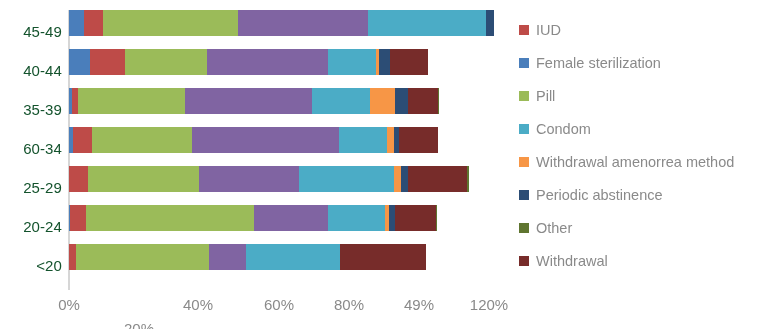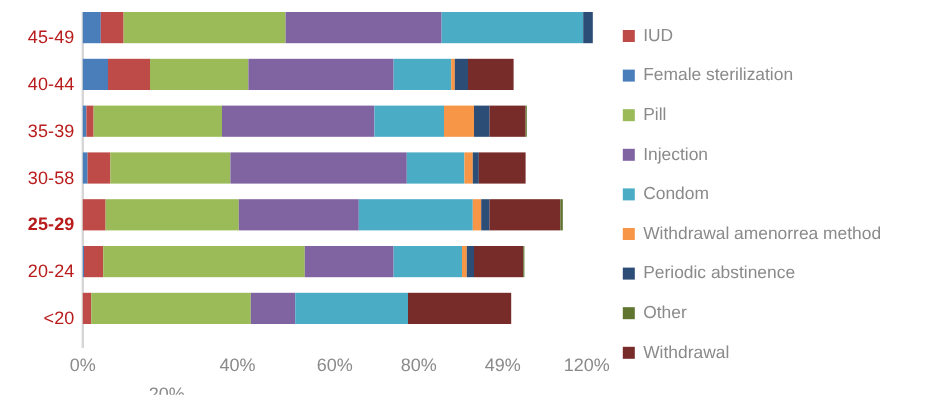--- a/index.html
+++ b/index.html
@@ -32,21 +32,21 @@
     left: 0;
     top: 10px;
     width: 62px;
     height: 280px;
   }
   .cat-label {
     position: absolute;
     right: 0;
     width: 62px;
     text-align: right;
-    color: #b91c1c;
+    color: #14532d;
     font-size: 15px;
     line-height: 16px;
     letter-spacing: 0.1px;
   }
 
   #axis-line {
     position: absolute;
     left: 68px;
     top: 10px;
     width: 1.5px;
@@ -121,22 +121,22 @@
 <body>
 
 <div id="chart-root">
 
   <div id="plot-area">
 
     <div id="category-axis-labels">
         <div class="cat-label" style="top: 14px;">45-49</div>
         <div class="cat-label" style="top: 53px;">40-44</div>
         <div class="cat-label" style="top: 92px; margin-left: 36px;">35-39</div>
-        <div class="cat-label" style="top: 131px;">30-58</div>
-        <div class="cat-label" style="top: 170px; font-weight: bold;">25-29</div>
+        <div class="cat-label" style="top: 131px;">60-34</div>
+        <div class="cat-label" style="top: 170px;">25-29</div>
         <div class="cat-label" style="top: 209px;">20-24</div>
         <div class="cat-label" style="top: 248px; text-align: right;">&lt;20</div>
       </div>
 
     <div id="axis-line"></div>
 
     <div id="bars-layer">
         <div class="bar-row" style="top: 234px; height: 26px;"><span class="seg" title="IUD — &lt;20: 2.1%" style="width: 7.35px; background: rgb(190, 75, 72);"></span><span class="seg" title="Pill — &lt;20: 37.8%" style="width: 132.3px; background: rgb(155, 187, 89);"></span><span class="seg" title="Injection — &lt;20: 10.8%" style="width: 37.8px; background: rgb(128, 100, 162);"></span><span class="seg" title="Condom — &lt;20: 26.6%" style="width: 93.1px; background: rgb(75, 172, 198);"></span><span class="seg" title="Withdrawal — &lt;20: 24.6%" style="width: 86.1px; background: rgb(119, 44, 42);"></span></div>
         <div class="bar-row" style="top: 195px; height: 26px;"><span class="seg" title="Female sterilization — 20-24: 0.3%" style="width: 1.05px; background: rgb(74, 126, 187);"></span><span class="seg" title="IUD — 20-24: 4.7%" style="width: 16.45px; background: rgb(190, 75, 72);"></span><span class="seg" title="Pill — 20-24: 48%" style="width: 168px; background: rgb(155, 187, 89);"></span><span class="seg" title="Injection — 20-24: 21.1%" style="width: 73.85px; background: rgb(128, 100, 162);"></span><span class="seg" title="Condom — 20-24: 16.1%" style="width: 56.35px; background: rgb(75, 172, 198);"></span><span class="seg" title="Lactational amenorrea method — 20-24: 1.2%" style="width: 4.2px; background: rgb(247, 150, 70);"></span><span class="seg" title="Periodic abstinence — 20-24: 1.8%" style="width: 6.3px; background: rgb(44, 77, 117);"></span><span class="seg" title="Withdrawal — 20-24: 11.7%" style="width: 40.95px; background: rgb(119, 44, 42);"></span><span class="seg" title="Other — 20-24: 0.3%" style="width: 1.05px; background: rgb(95, 117, 48);"></span></div>
         <div class="bar-row" style="top: 156px; height: 26px;"><span class="seg" title="IUD — 25-29: 5.3%" style="width: 18.55px; background: rgb(190, 75, 72);"></span><span class="seg" title="Pill — 25-29: 31.9%" style="width: 111.65px; background: rgb(155, 187, 89);"></span><span class="seg" title="Injection — 25-29: 28.4%" style="width: 99.4px; background: rgb(128, 100, 162);"></span><span class="seg" title="Condom — 25-29: 27.2%" style="width: 95.2px; background: rgb(75, 172, 198);"></span><span class="seg" title="Lactational amenorrea method — 25-29: 2%" style="width: 7px; background: rgb(247, 150, 70);"></span><span class="seg" title="Periodic abstinence — 25-29: 2.1%" style="width: 7.35px; background: rgb(44, 77, 117);"></span><span class="seg" title="Withdrawal — 25-29: 16.7%" style="width: 58.45px; background: rgb(119, 44, 42);"></span><span class="seg" title="Other — 25-29: 0.6%" style="width: 2.1px; background: rgb(95, 117, 48);"></span></div>
@@ -165,24 +165,20 @@
       </div>
       <div class="legend-item">
         <span class="legend-swatch" style="background: rgb(74, 126, 187);"></span>
         <span class="legend-label">Female sterilization</span>
       </div>
       <div class="legend-item">
         <span class="legend-swatch" style="background: rgb(155, 187, 89);"></span>
         <span class="legend-label">Pill</span>
       </div>
       <div class="legend-item">
-        <span class="legend-swatch" style="background: rgb(128, 100, 162);"></span>
-        <span class="legend-label">Injection</span>
-      </div>
-      <div class="legend-item">
         <span class="legend-swatch" style="background: rgb(75, 172, 198);"></span>
         <span class="legend-label">Condom</span>
       </div>
       <div class="legend-item">
         <span class="legend-swatch" style="background: rgb(247, 150, 70);"></span>
         <span class="legend-label">Withdrawal amenorrea method</span>
       </div>
       <div class="legend-item">
         <span class="legend-swatch" style="background: rgb(44, 77, 117);"></span>
         <span class="legend-label">Periodic abstinence</span>

